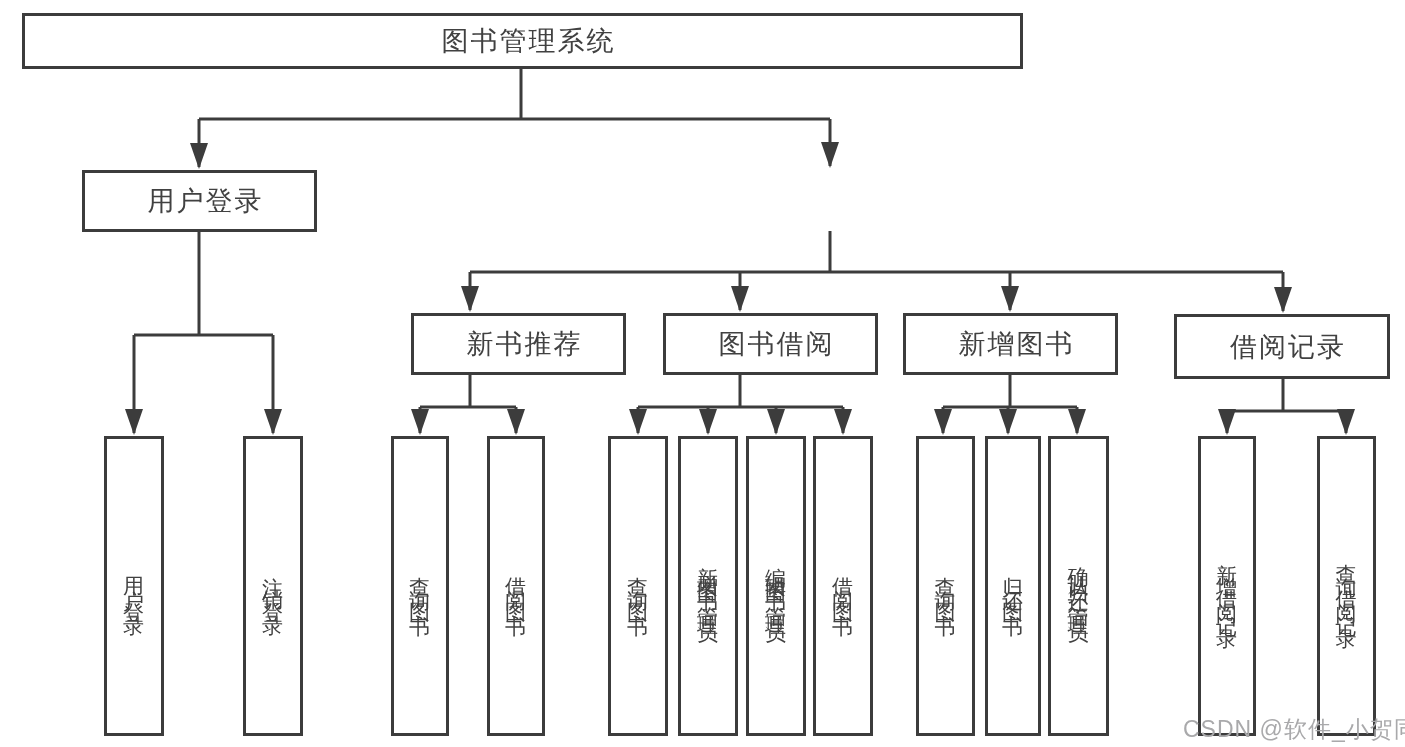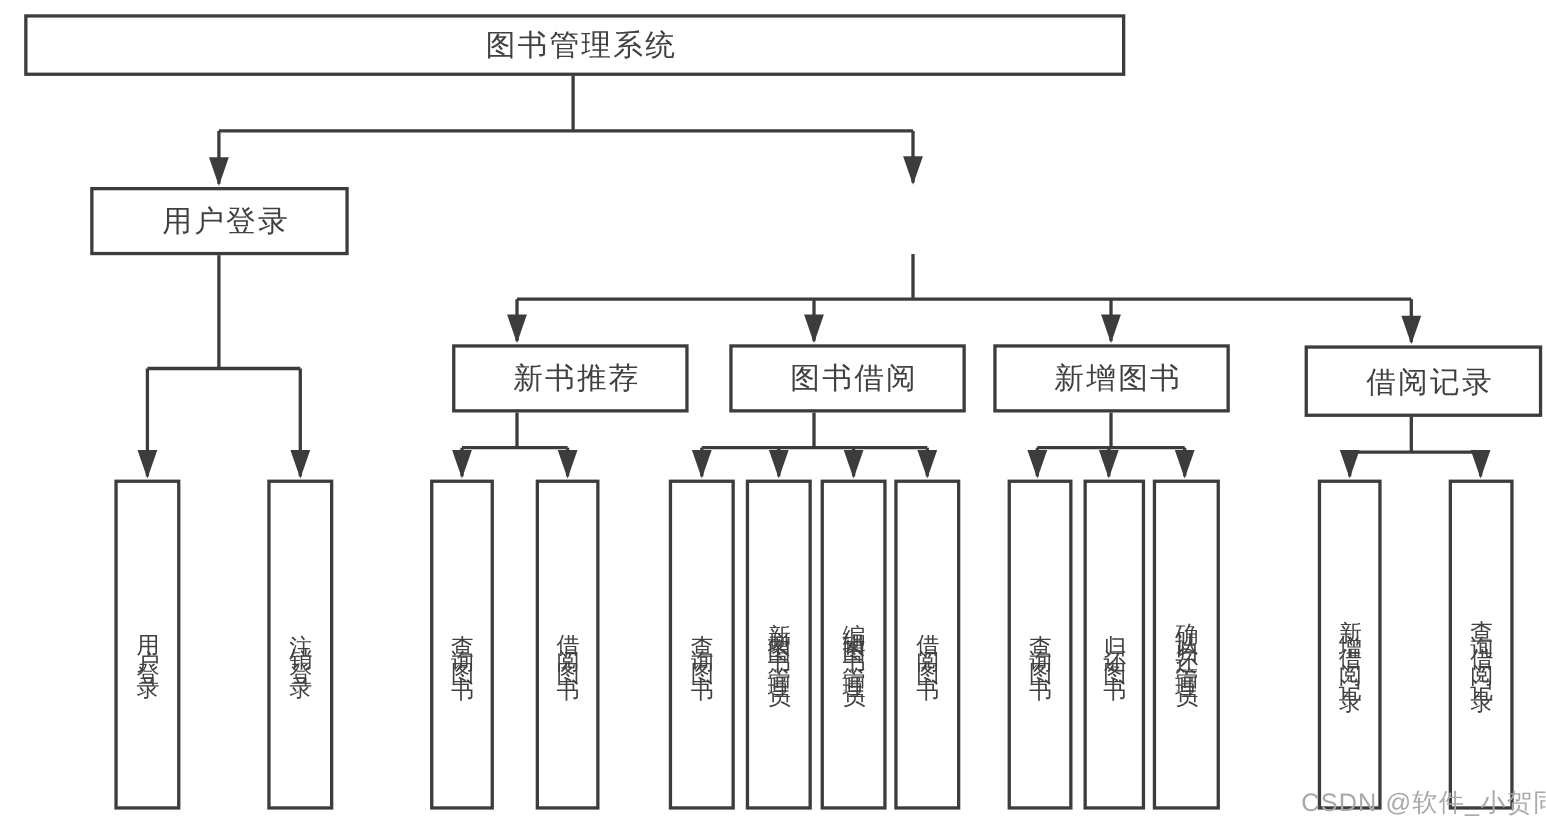--- a/index.html
+++ b/index.html
@@ -102,21 +102,21 @@
     <path d="M1346 411 V433" fill="none" stroke="#3c3c3c" stroke-width="3" marker-end="url(#ah)"></path>
   </svg>
 
   <div class="node h" style="left:22px; top:13px; width:1001px; height:56px;">图书管理系统</div>
 
   <div class="node h" style="left:82px; top:170px; width:235px; height:62px;">用户登录</div>
 
   <div class="node h" style="left:363px; top:313px; width:215px; height:62px;margin-left:48px;">新书推荐</div>
   <div class="node h" style="left:633px; top:313px; width:215px; height:62px;margin-left:30px;">图书借阅</div>
   <div class="node h" style="left:903px; top:313px; width:215px; height:62px;">新增图书</div>
-  <div class="node h" style="left:1174px; top:314px; width:216px; height:65px;margin-left:12px;">借阅记录</div>
+  <div class="node h" style="left:1174px; top:314px; width:216px; height:65px;">借阅记录</div>
 
   <div class="node v" style="left:104px; top:436px; width:60px; height:300px;">
     <span>用户登录</span>
   </div>
   <div class="node v" style="left:243px; top:436px; width:60px; height:300px;">
     <span>注销登录</span>
   </div>
 
   <div class="node v" style="left:391px; top:436px; width:58px; height:300px;">
     <span>查询图书</span>

